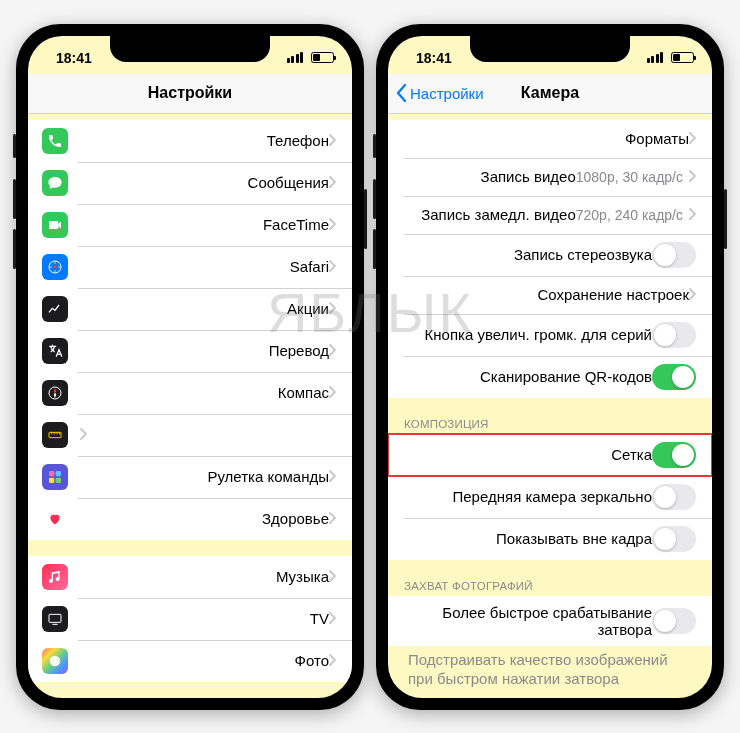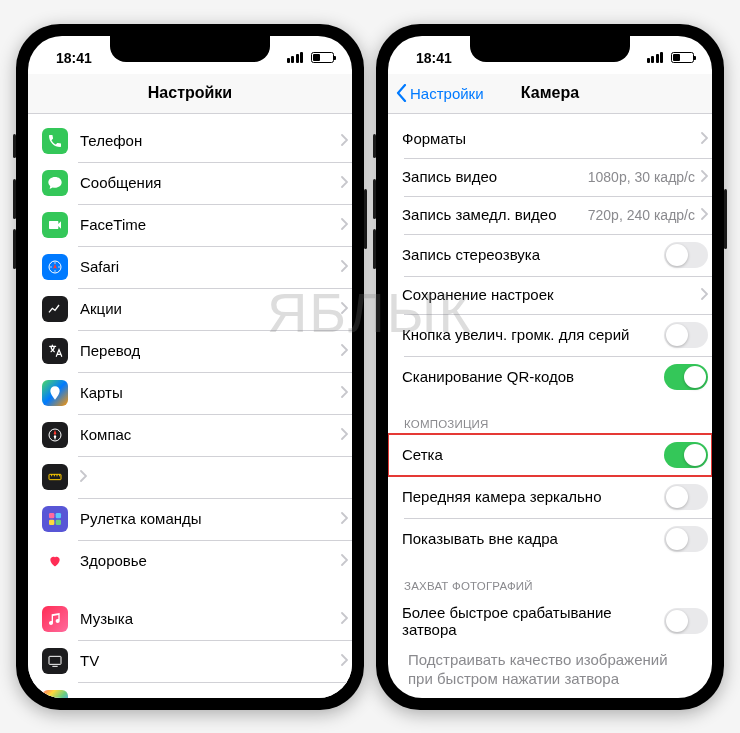--- a/index.html
+++ b/index.html
@@ -34,21 +34,21 @@
     position: relative;
     box-shadow: 0 4px 18px rgba(0,0,0,0.3);
   }
   .side-btn { position:absolute; background:#1a1a1a; border-radius:2px; }
   .side-btn.mute { left:-3px; top:110px; width:3px; height:24px; }
   .side-btn.volup { left:-3px; top:155px; width:3px; height:40px; }
   .side-btn.voldn { left:-3px; top:205px; width:3px; height:40px; }
   .side-btn.pwr { right:-3px; top:165px; width:3px; height:60px; }
   .screen {
     width: 100%; height: 100%;
-    background: #ffffff;
+    background: #fef9c3;
     border-radius: 34px;
     overflow: hidden;
     position: relative;
     display: flex;
     flex-direction: column;
   }
   .notch {
     position: absolute; top: 0; left: 50%; transform: translateX(-50%);
     width: 160px; height: 26px; background: #000;
     border-bottom-left-radius: 16px; border-bottom-right-radius: 16px;
@@ -83,22 +83,23 @@
   .content { flex:1; overflow:hidden; font-size:15px; }
   .group { margin-top: 16px; }
   .group.first { margin-top: 6px; }
   .group-label {
     font-size: 11.5px; color:#8a8a8e; text-transform: uppercase;
     padding: 4px 16px 4px 16px; letter-spacing:0.2px;
   }
   .group-footer { font-size:15px; color:#8a8a8e; padding: 4px 16px 2px 20px; line-height:1.3; }
   .row {
     background:#fff; display:flex; align-items:center;
-    padding: 8px 4px 8px 14px; min-height: 38px;
+    padding: 8px 16px 8px 14px; min-height: 38px;
     position: relative;
+    text-align: right;
   }
   .row + .row::before {
     content:""; position:absolute; top:0; left:50px; right:0; height:0.5px; background:#d1d1d6;
   }
   .phone2 .row + .row::before { left:16px; }
   .row .icon {
     width:26px; height:26px; border-radius:6px; margin-right:12px;
     display:flex; align-items:center; justify-content:center;
     flex-shrink:0; color:#fff; font-size:15px;
   }
@@ -223,31 +224,20 @@
                 <svg class="ic" viewBox="0 0 24 24" fill="#fff">
                   <path d="M4 5h9M8 3v2M6 5c0 3 2 6 5 8M11 5c0 3-2 6-5 8M14 20l4-10 4 10M15.5 17h5" fill="none" stroke="#fff" stroke-width="1.8" stroke-linecap="round"></path>
                 </svg>
               </div>
               <span class="label">Перевод</span>
               <span class="chev"><svg viewBox="0 0 7 12">
                   <path d="M1 1l5 5-5 5" stroke="#c7c7cc" stroke-width="1.8" fill="none" stroke-linecap="round"></path>
                 </svg></span>
             </div>
             <div class="row">
-              <div class="icon bg-maps">
-                <svg class="ic" viewBox="0 0 24 24" fill="#fff">
-                  <path d="M12 2C8 2 5 5 5 9c0 5 7 13 7 13s7-8 7-13c0-4-3-7-7-7z" fill="#fff"></path>
-                </svg>
-              </div>
-              <span class="label">Карты</span>
-              <span class="chev"><svg viewBox="0 0 7 12">
-                  <path d="M1 1l5 5-5 5" stroke="#c7c7cc" stroke-width="1.8" fill="none" stroke-linecap="round"></path>
-                </svg></span>
-            </div>
-            <div class="row">
               <div class="icon bg-dark">
                 <svg class="ic" viewBox="0 0 24 24">
                   <circle cx="12" cy="12" r="9" fill="none" stroke="#fff" stroke-width="1.5"></circle>
                   <path d="M12 4l2 6-2 2-2-2z" fill="#ff3b30"></path>
                   <path d="M12 20l-2-6 2-2 2 2z" fill="#fff"></path>
                 </svg>
               </div>
               <span class="label">Компас</span>
               <span class="chev"><svg viewBox="0 0 7 12">
                   <path d="M1 1l5 5-5 5" stroke="#c7c7cc" stroke-width="1.8" fill="none" stroke-linecap="round"></path>

